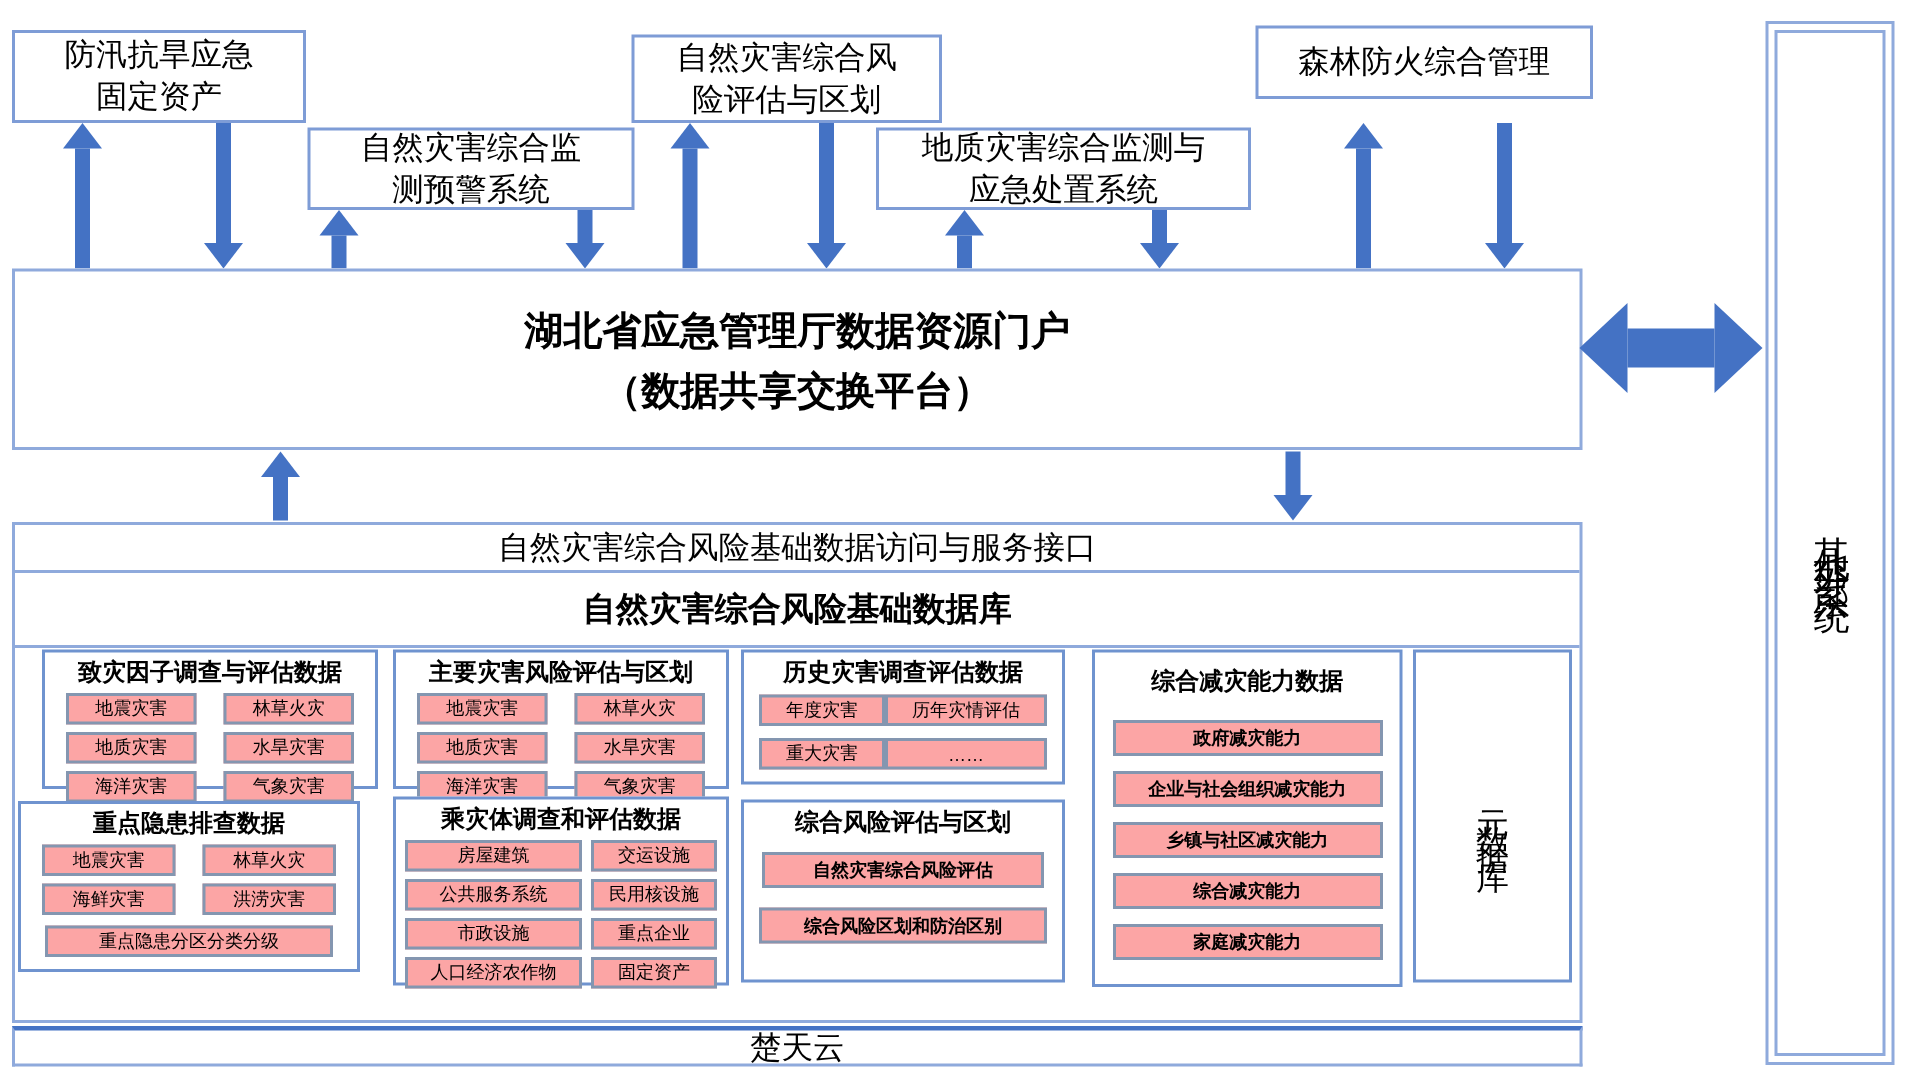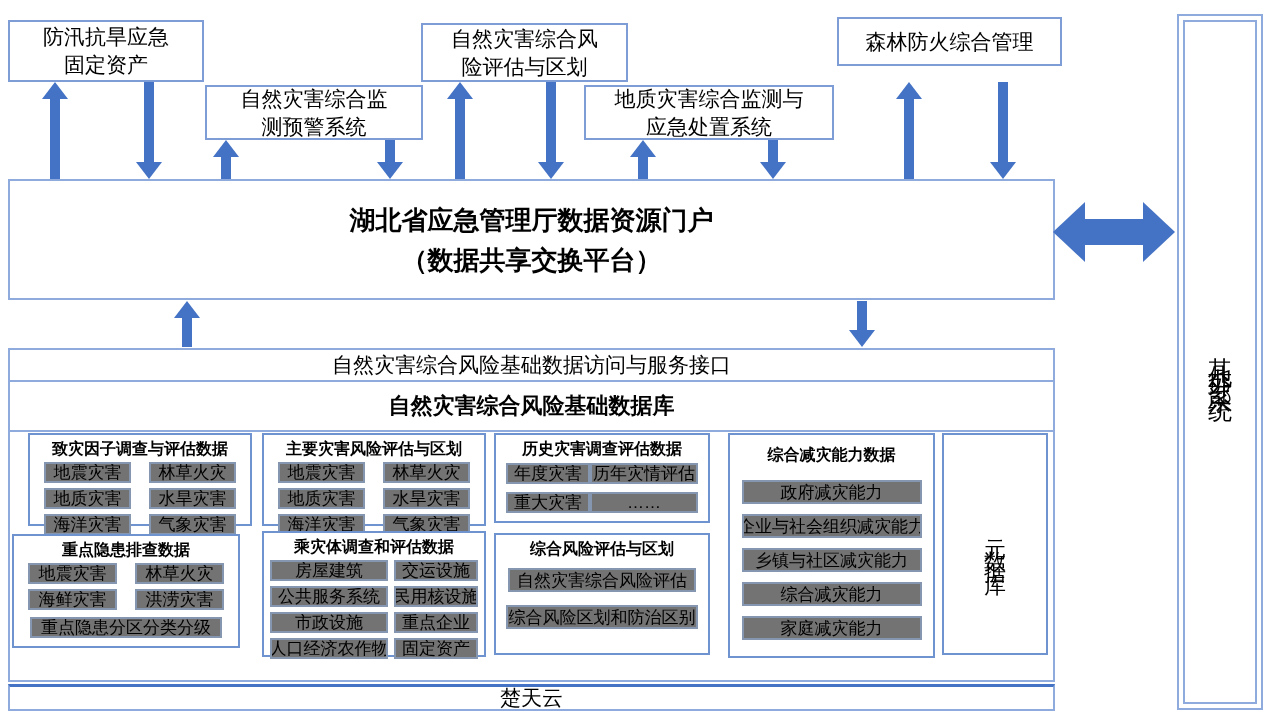--- a/index.html
+++ b/index.html
@@ -34,26 +34,26 @@
     display:flex; align-items:center; justify-content:center; font-size:22px; font-weight:bold;
   }
 
   
   .grp { position:absolute; box-sizing:border-box; background:#fff; border:2px solid #6F93CF; }
   .gtitle { text-align:center; font-weight:bold; font-size:16px; padding-top:4px; line-height:19px; }
   .grid2 { display:grid; grid-template-columns:1fr 1fr; gap:5px 18px; padding:4px 14px 0 14px; }
   .grid2.uneven { grid-template-columns:118px 1fr; gap:5px 6px; padding:4px 6px 0 6px; }
   .grid2.hist { grid-template-columns:84px 1fr; gap:8px 0; padding:5px 10px 0 10px; }
   .item {
-    box-sizing:border-box; border:2px solid #8496B0; background:#737373; height:21px;
+    box-sizing:border-box; border:2px solid #8496B0; background:#fca5a5; height:21px;
     display:flex; align-items:center; justify-content:center;
-    font-size:17px; white-space:nowrap; overflow:hidden;
+    font-size:12px; white-space:nowrap; overflow:hidden;
   }
   .item.wide { margin:7px 16px 0 16px; }
-  .item.tall { height:24px; }
+  .item.tall { height:24px;font-weight:bold; }
 
   
   .vertbox {
     display:flex; align-items:center; justify-content:center;
     background:#fff; box-sizing:border-box;
   }
   .vtext { writing-mode:vertical-rl; text-orientation:upright; }
 
   
   .cloud {

